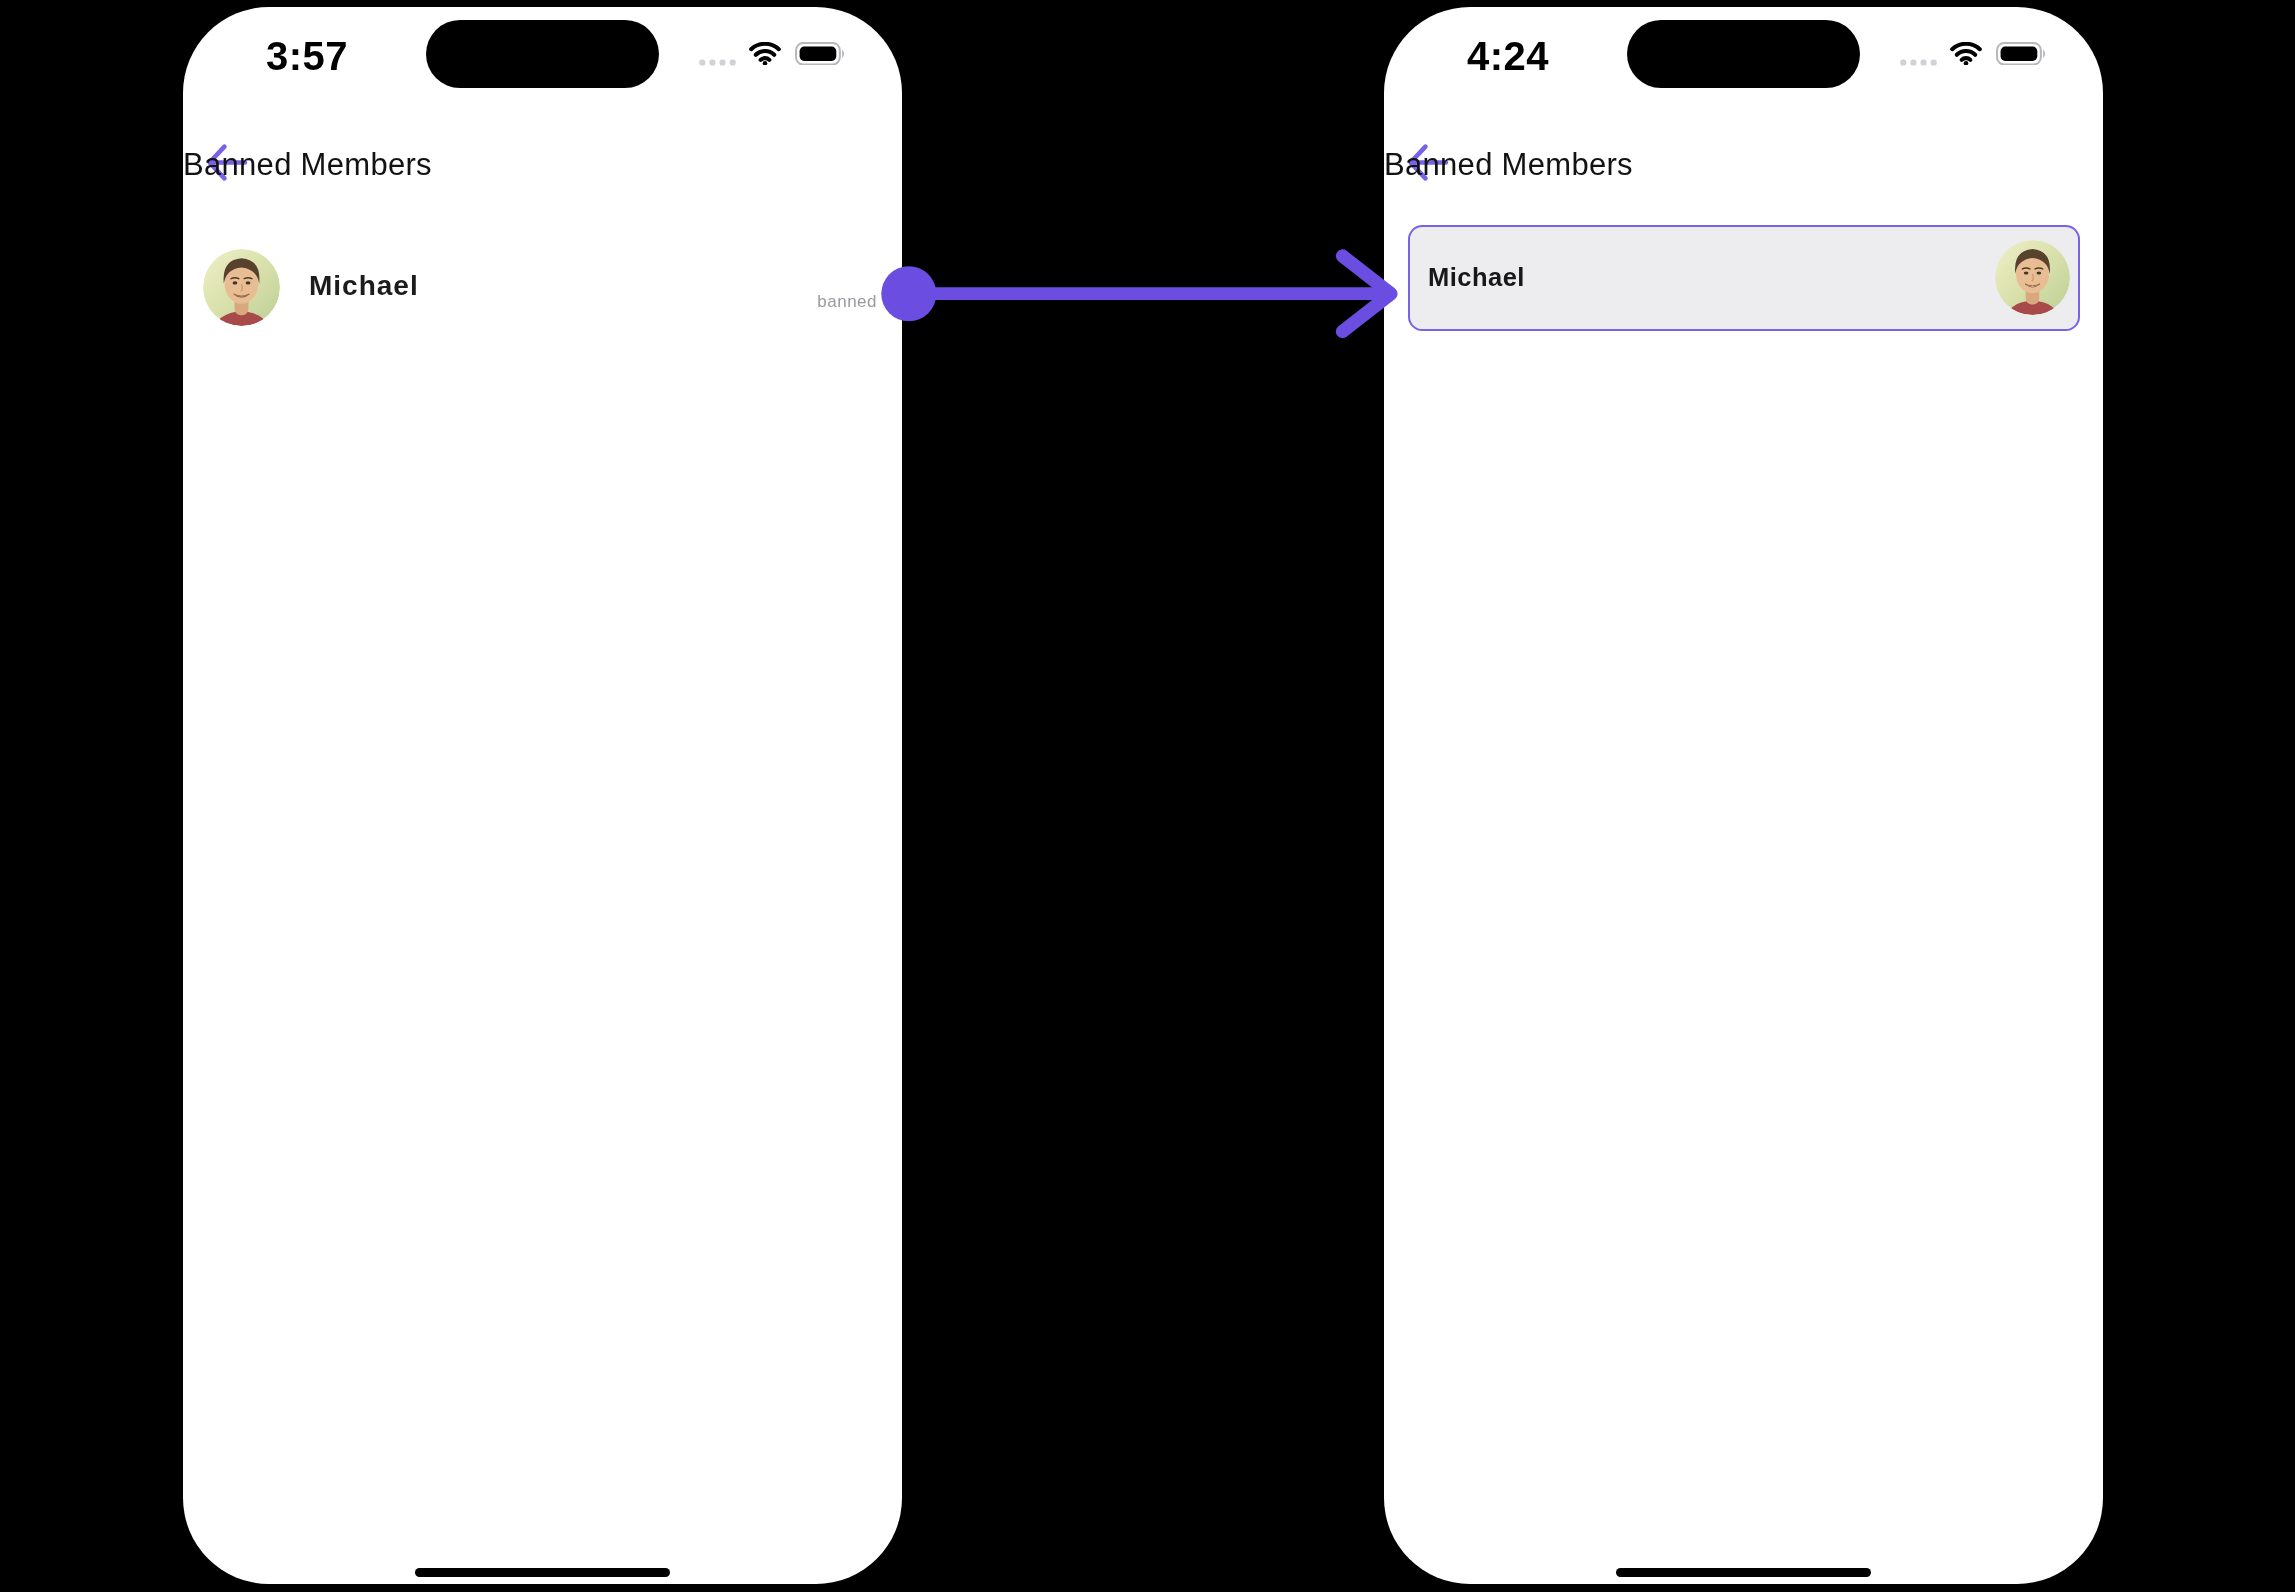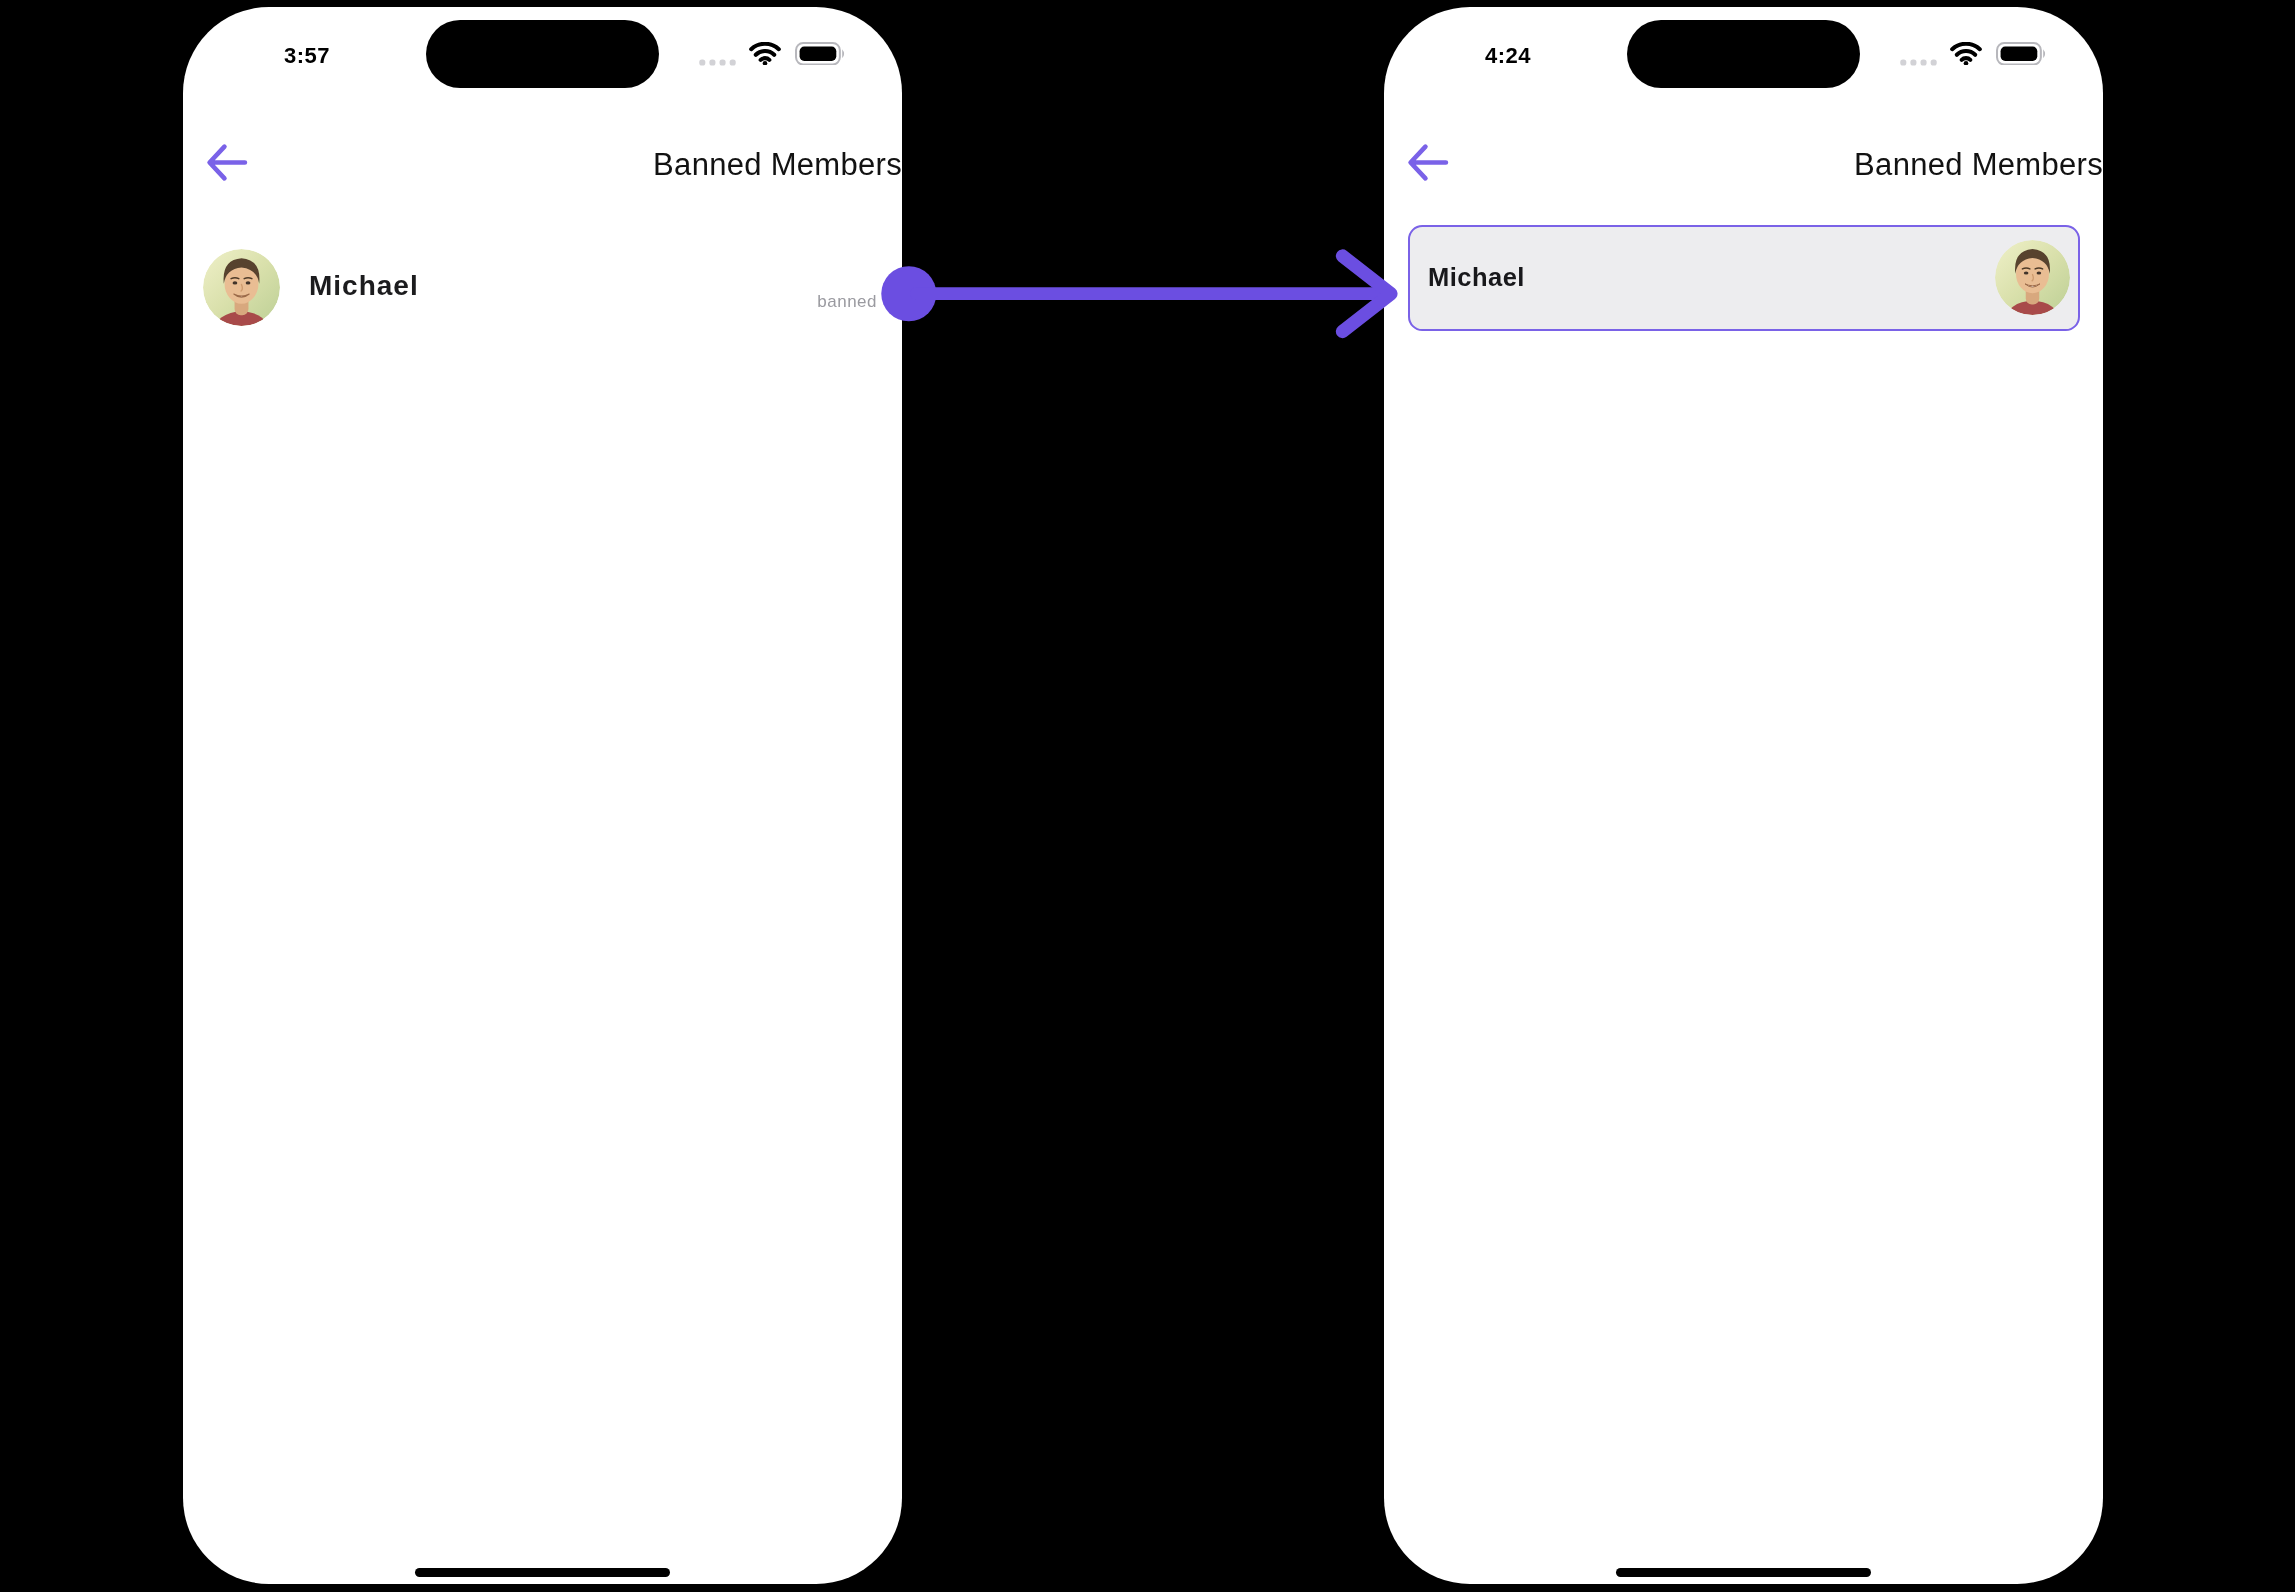--- a/index.html
+++ b/index.html
@@ -9,31 +9,31 @@
   
   .phone{position:absolute;top:6.6px;width:719px;height:1577px;background:#fff;
          border-radius:86px;overflow:hidden;}
   .phone-left{left:183px;}
   .phone-right{left:1384px;}
 
   .island{position:absolute;left:243px;top:13.8px;width:233px;height:68px;
           background:#000;border-radius:34px;}
 
   .status-time{position:absolute;left:63px;top:31px;width:122px;height:36px;
-               line-height:36px;text-align:center;font-size:22px;font-weight:700;
+               line-height:36px;text-align:center;font-size:40px;font-weight:700;
                color:#000;letter-spacing:0.5px;}
 
   .sig-dots{position:absolute;left:516px;top:52px;width:38px;height:7.1px;}
   .wifi{position:absolute;left:566px;top:35px;width:32px;height:23.5px;}
   .battery{position:absolute;left:612px;top:35px;width:52px;height:23.5px;}
 
   
   .back-btn{position:absolute;left:22.5px;top:136px;width:42px;height:39px;cursor:pointer;}
   .page-title{position:absolute;left:0;top:139px;width:100%;height:37px;line-height:37px;
-              text-align:right;font-size:31px;font-weight:500;color:#121212;
+              text-align:left;font-size:31px;font-weight:500;color:#121212;
               letter-spacing:0.3px;}
 
   
   .member-row{position:absolute;left:0;top:239px;width:100%;height:80px;}
   .avatar-wrap{position:absolute;left:20px;top:3.1px;width:77px;height:77px;
                border-radius:50%;overflow:hidden;}
   .member-name{position:absolute;left:126px;top:0;height:80px;line-height:80px;
                font-size:28px;font-weight:600;color:#1c1c1e;letter-spacing:1px;}
   .member-status{position:absolute;right:25px;top:16px;height:80px;line-height:80px;
                  font-size:17px;font-weight:500;color:#9a9aa0;letter-spacing:0.5px;}

